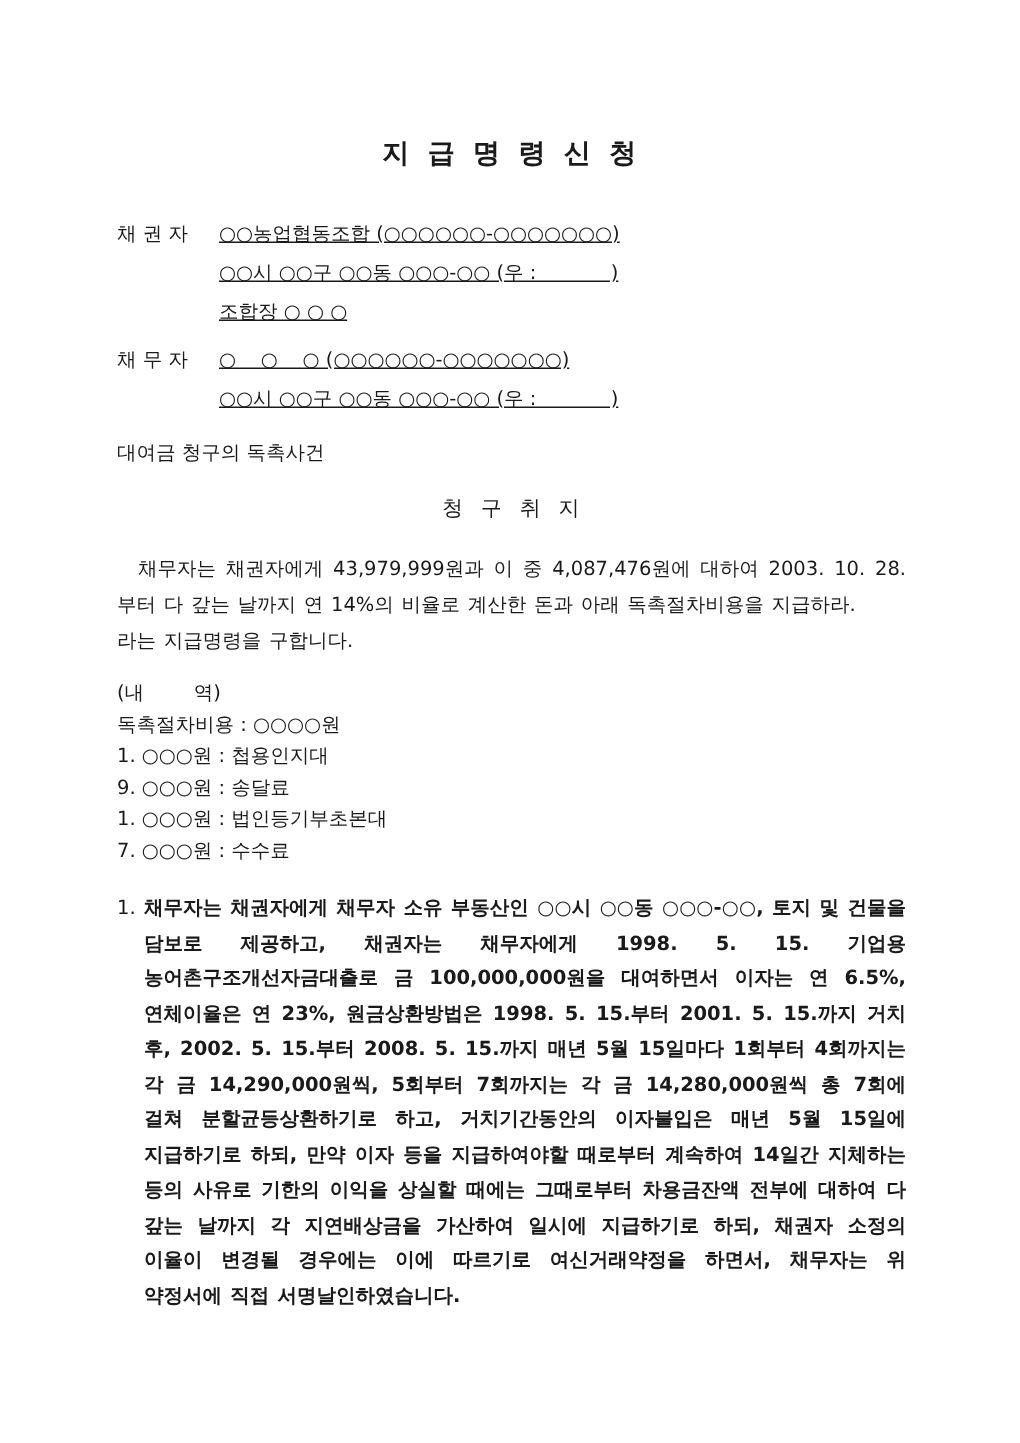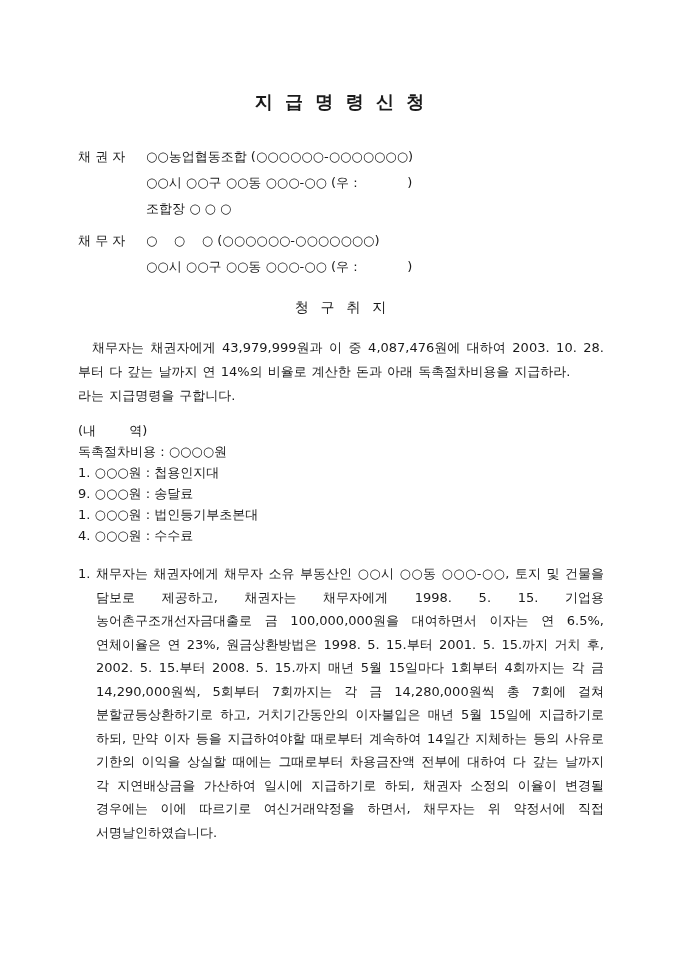--- a/index.html
+++ b/index.html
@@ -22,21 +22,21 @@
     margin: 0 0 30px 0;
     text-align: center;
     font-size: 18px;
     font-weight: bold;
     letter-spacing: 3px;
     white-space: pre-wrap;
   }
   .party-block { display: flex; font-size: 13px; line-height: 26px; }
   .party-label { width: 68px; flex: none; white-space: pre-wrap; }
   .party-lines { flex: 1; }
-  .party-lines > div { white-space: pre-wrap; }
+  .party-lines > div { white-space: pre-wrap; text-decoration: underline; }
   .debtor-block { margin-top: 6px; }
   .case-type { margin-top: 14px; font-size: 13px; line-height: 18px; }
   .section-heading {
     margin: 18px 0 0 0;
     text-align: center;
     font-size: 14px;
     font-weight: normal;
     letter-spacing: 1px;
     white-space: pre-wrap;
     line-height: 18px;
@@ -59,20 +59,21 @@
     margin-top: 16px;
     font-size: 13px;
     line-height: 23.5px;
   }
   .numbered .num { width: 18px; flex: none; }
   .numbered p {
     margin: 0; flex: 1;
     text-align: justify;
     word-spacing: 1px;
     word-break: keep-all;
+    font-weight: bold;
   }
 </style>
 </head>
 <body>
 
 <div class="page">
 
   <h1 class="doc-title">지 급 명 령 신 청</h1>
 
   <div class="party-block">
@@ -85,34 +86,35 @@
   </div>
 
   <div class="party-block debtor-block">
     <span class="party-label">채 무 자</span>
     <div class="party-lines">
       <div>○    ○    ○ (○○○○○○-○○○○○○○)</div>
       <div>○○시 ○○구 ○○동 ○○○-○○ (우 :            )</div>
     </div>
   </div>
 
+  <div class="case-type">대여금 청구의 독촉사건</div>
 
   <h2 class="section-heading">청  구  취  지</h2>
 
   <p class="para first-indent">채무자는 채권자에게 43,979,999원과 이 중 4,087,476원에 대하여 2003. 10. 28.부터 다 갚는 날까지 연 14%의 비율로 계산한 돈과 아래 독촉절차비용을 지급하라.</p>
 
   <p class="para closing">라는 지급명령을 구합니다.</p>
 
   <div class="costs">
     <div>(내        역)</div>
     <div>독촉절차비용 : ○○○○원</div>
     <div>1. ○○○원 : 첩용인지대</div>
     <div>9. ○○○원 : 송달료</div>
     <div>1. ○○○원 : 법인등기부초본대</div>
-    <div>4. ○○○원 : 수수료</div>
+    <div>7. ○○○원 : 수수료</div>
   </div>
 
 
   <div class="numbered">
     <span class="num">1.</span>
     <p>채무자는 채권자에게 채무자 소유 부동산인 ○○시 ○○동 ○○○-○○, 토지 및 건물을 담보로 제공하고, 채권자는 채무자에게 1998. 5. 15. 기업용 농어촌구조개선자금대출로 금 100,000,000원을 대여하면서 이자는 연 6.5%, 연체이율은 연 23%, 원금상환방법은 1998. 5. 15.부터 2001. 5. 15.까지 거치 후, 2002. 5. 15.부터 2008. 5. 15.까지 매년 5월 15일마다 1회부터 4회까지는 각 금 14,290,000원씩, 5회부터 7회까지는 각 금 14,280,000원씩 총 7회에 걸쳐 분할균등상환하기로 하고, 거치기간동안의 이자불입은 매년 5월 15일에 지급하기로 하되, 만약 이자 등을 지급하여야할 때로부터 계속하여 14일간 지체하는 등의 사유로 기한의 이익을 상실할 때에는 그때로부터 차용금잔액 전부에 대하여 다 갚는 날까지 각 지연배상금을 가산하여 일시에 지급하기로 하되, 채권자 소정의 이율이 변경될 경우에는 이에 따르기로 여신거래약정을 하면서, 채무자는 위 약정서에 직접 서명날인하였습니다.</p>
   </div>
 
 </div>
 

